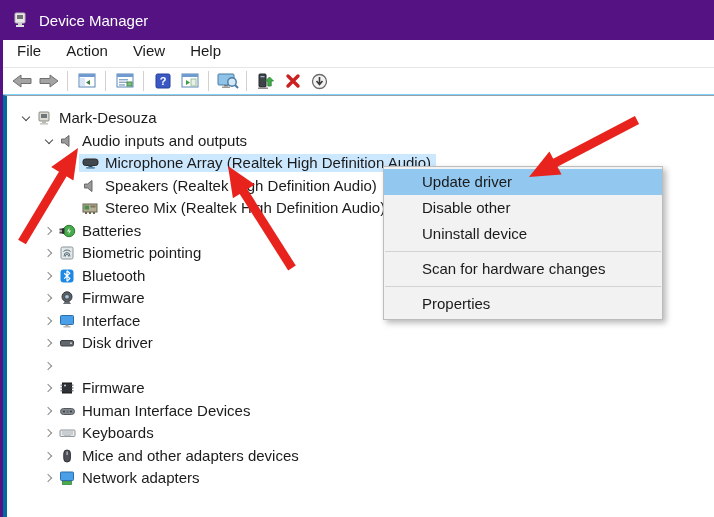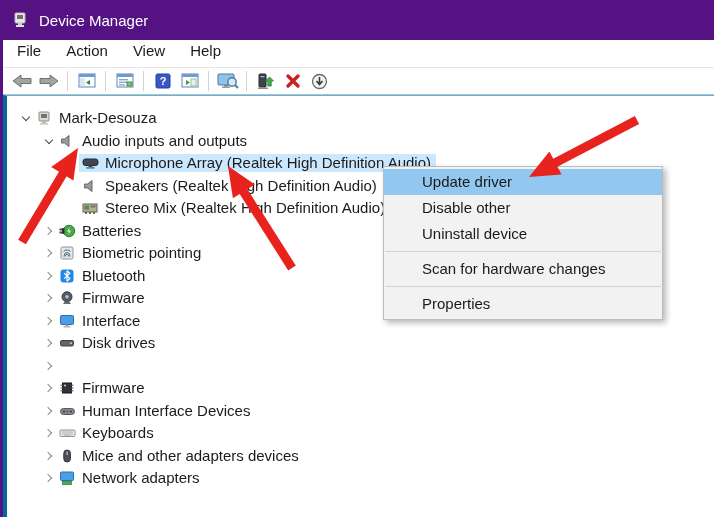--- a/index.html
+++ b/index.html
@@ -296,21 +296,21 @@
 
     <div class="trow ind1">
       <span class="chev right"></span>
       <span class="rowbody">
           <span class="ticon">
         <svg width="16" height="16" viewBox="0 0 16 16">
           <rect x="1.5" y="5.5" width="13" height="5.5" rx="1.5" fill="#62676c" stroke="#3c4044"></rect>
           <circle cx="12" cy="8.2" r="0.9" fill="#d6dbdf"></circle>
         </svg>
           </span>
-        <span class="tlabel">Disk drives</span>
+        <span class="tlabel">Disk driver</span>
       </span>
     </div>
 
     <div class="trow ind1">
       <span class="chev right"></span>
     </div>
 
     <div class="trow ind1">
       <span class="chev right"></span>
       <span class="rowbody">

